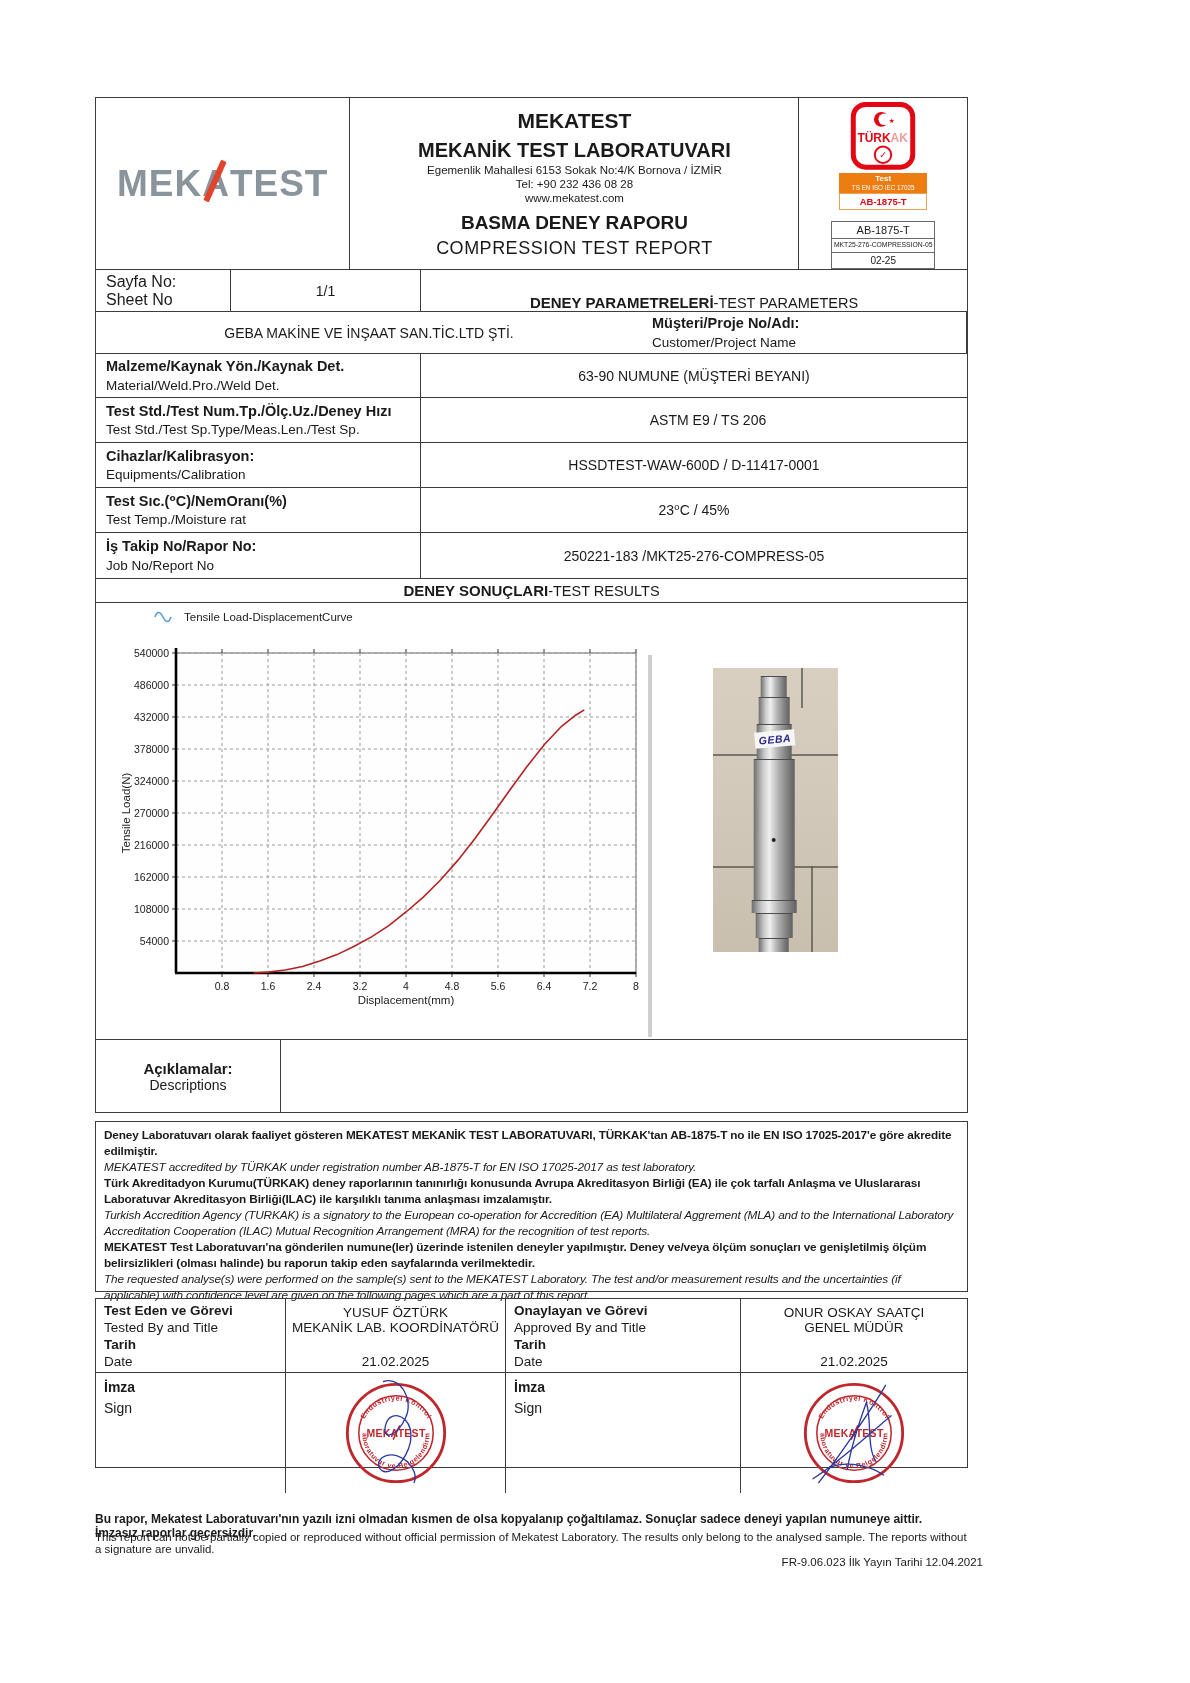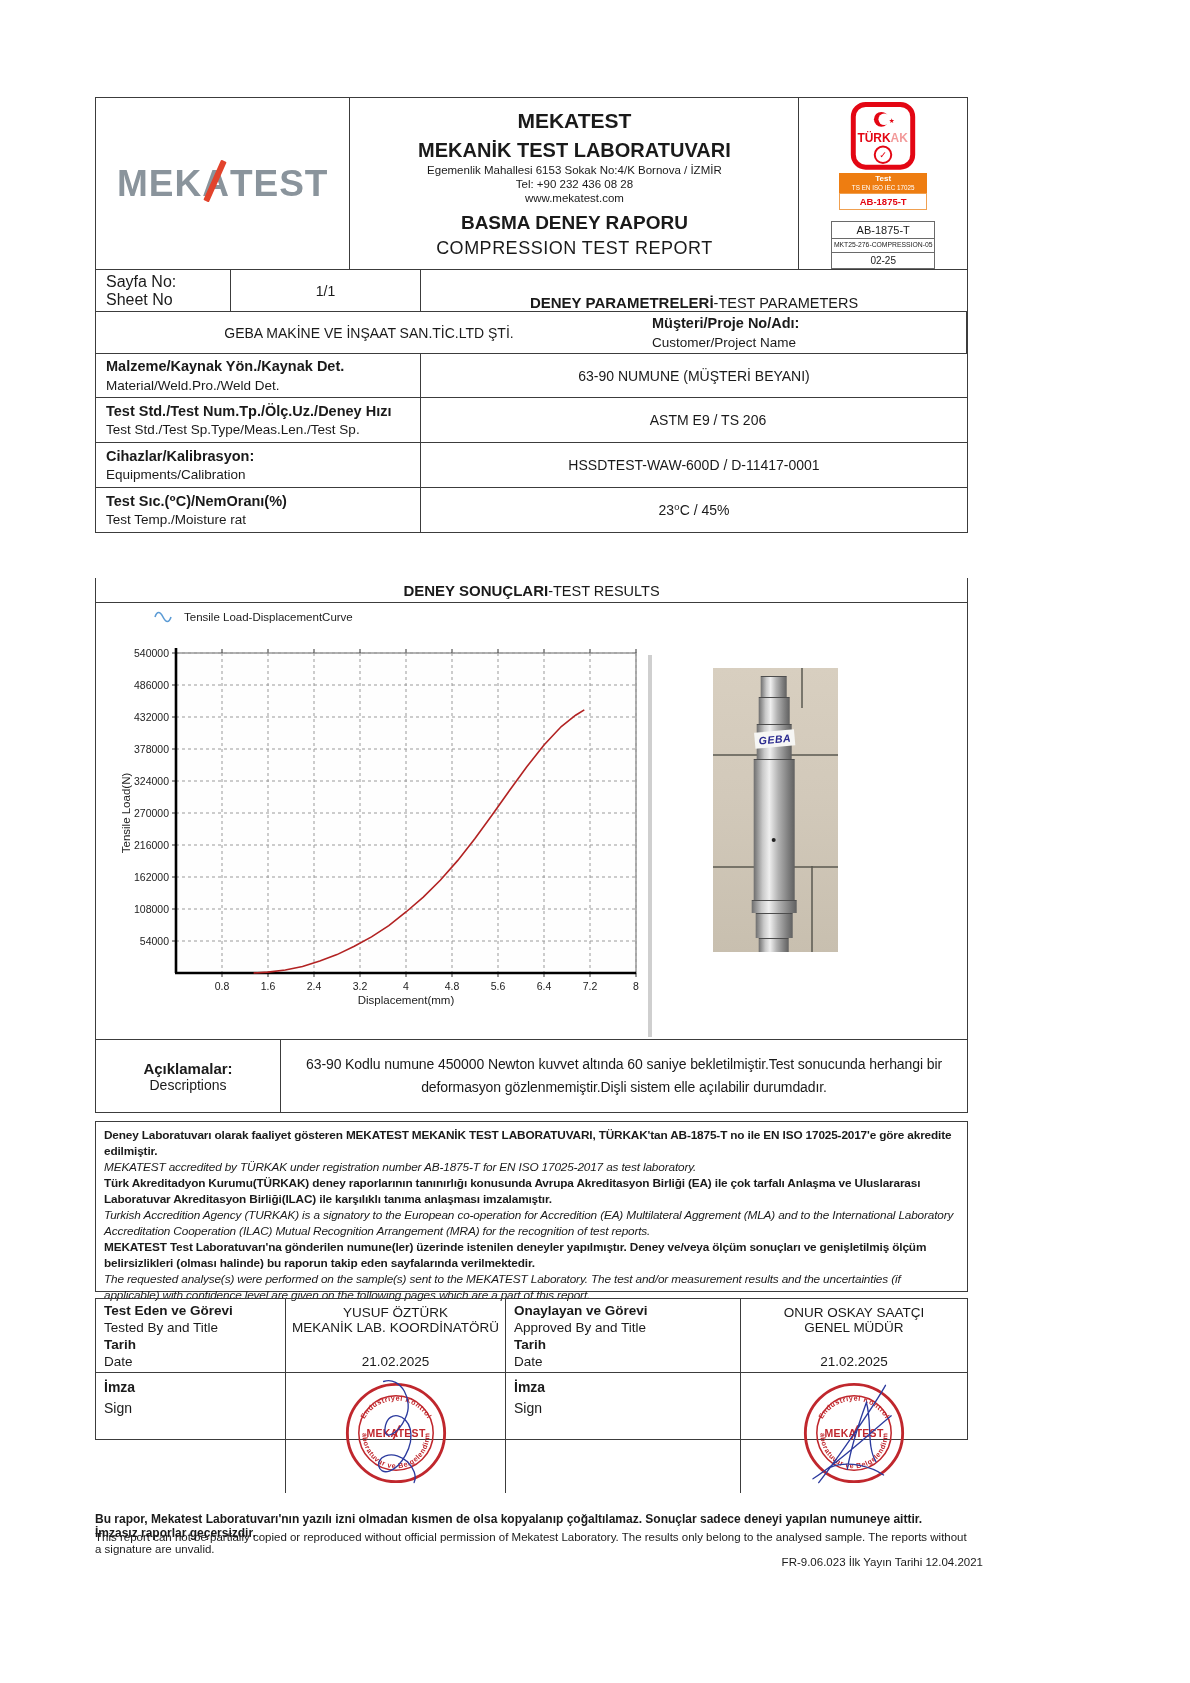--- a/index.html
+++ b/index.html
@@ -83,21 +83,21 @@
   .notes-body{flex:1;display:flex;align-items:center;justify-content:center;text-align:center;
               font-size:14px;line-height:1.65;padding:0 12px;letter-spacing:-.1px;}
 
   
   .accred{left:95px;top:1121px;width:873px;height:171px;border:1.5px solid #3c3c3c;box-sizing:border-box;
           padding:5px 8px;line-height:1.36;}
   .accred .tb{font-size:11.8px;font-weight:bold;letter-spacing:-.15px;}
   .accred .ei{font-size:11.8px;font-style:italic;letter-spacing:-.15px;}
 
   
-  .sig{left:95px;top:1298px;width:873px;height:142px;border:1.5px solid #3c3c3c;box-sizing:border-box;
+  .sig{left:95px;top:1298px;width:873px;height:170px;border:1.5px solid #3c3c3c;box-sizing:border-box;
        display:flex;flex-direction:column;}
   .sig-r1{display:flex;height:73px;box-sizing:border-box;}
   .sig-r2{display:flex;flex:1;border-top:1.5px solid #3c3c3c;box-sizing:border-box;}
   .sc{box-sizing:border-box;height:100%;}
   .sc.c1{width:190px;border-right:1.5px solid #3c3c3c;padding:4px 8px;}
   .sc.c2{width:220px;border-right:1.5px solid #3c3c3c;}
   .sc.c3{width:235px;border-right:1.5px solid #3c3c3c;padding:4px 8px;}
   .sc.c4{flex:1;}
   .sc .b{font-weight:bold;}
   .sc.lab13{font-size:13.5px;line-height:1.25;}
@@ -199,20 +199,27 @@
           <div class="en">Equipments/Calibration</div>
         </div>
       <div class="pcell pval">HSSDTEST-WAW-600D / D-11417-0001</div>
     </div>
     <div class="prow" style="height:45px;">
       <div class="pcell plab">
           <div class="tr">Test Sıc.(⁰C)/NemOranı(%)</div>
           <div class="en">Test Temp./Moisture rat</div>
         </div>
       <div class="pcell pval">23⁰C / 45%</div>
+    </div>
+    <div class="prow" style="height:46px;">
+      <div class="pcell plab">
+          <div class="tr">İş Takip No/Rapor No:</div>
+          <div class="en">Job No/Report No</div>
+        </div>
+      <div class="pcell pval">250221-183 /MKT25-276-COMPRESS-05</div>
     </div>
   </div>
 
   <div class="abs rbar">
       <div><b>DENEY SONUÇLARI</b><span>-TEST RESULTS</span></div>
     </div>
 
   <div class="abs rbox">
     <div class="chart-wrap">
       <div class="chart-legend">
@@ -320,21 +327,20 @@
         <div class="seg" style="width:30px;height:28px;"></div>
       </div>
     </div>
   </div>
 
   <div class="abs notes">
     <div class="notes-lab">
       <div class="tr">Açıklamalar:</div>
       <div class="en">Descriptions</div>
     </div>
-    <div class="notes-body">63-90 Kodlu numune 450000 Newton kuvvet altında 60 saniye bekletilmiştir.Test sonucunda herhangi bir deformasyon gözlenmemiştir.Dişli sistem elle açılabilir durumdadır.</div>
   </div>
 
   <div class="abs accred">
     <div class="tb">Deney Laboratuvarı olarak faaliyet gösteren MEKATEST MEKANİK TEST LABORATUVARI, TÜRKAK'tan AB-1875-T no ile EN ISO 17025-2017'e göre akredite edilmiştir.</div>
     <div class="ei">MEKATEST accredited by TÜRKAK under registration number AB-1875-T  for EN ISO 17025-2017 as test laboratory.</div>
     <div class="tb">Türk Akreditadyon Kurumu(TÜRKAK) deney raporlarının tanınırlığı konusunda Avrupa Akreditasyon Birliği (EA) ile çok tarfalı Anlaşma ve Uluslararası Laboratuvar Akreditasyon Birliği(ILAC) ile karşılıklı tanıma anlaşması imzalamıştır.</div>
     <div class="ei">Turkish Accredition Agency (TURKAK) is a signatory to the European co-operation for Accredition (EA) Multilateral Aggrement (MLA) and to the International Laboratory Accreditation Cooperation (ILAC) Mutual Recognition Arrangement (MRA) for the recognition of test reports.</div>
     <div class="tb">MEKATEST Test Laboratuvarı'na gönderilen numune(ler) üzerinde istenilen deneyler yapılmıştır. Deney ve/veya ölçüm sonuçları ve genişletilmiş ölçüm belirsizlikleri (olması halinde) bu raporun takip eden sayfalarında verilmektedir.</div>
     <div class="ei">The requested analyse(s) were performed on the sample(s) sent to the MEKATEST Laboratory. The test and/or measurement results and the uncertainties (if applicable) with confidence level are given on the following pages which are a part of this report.</div>
   </div>

